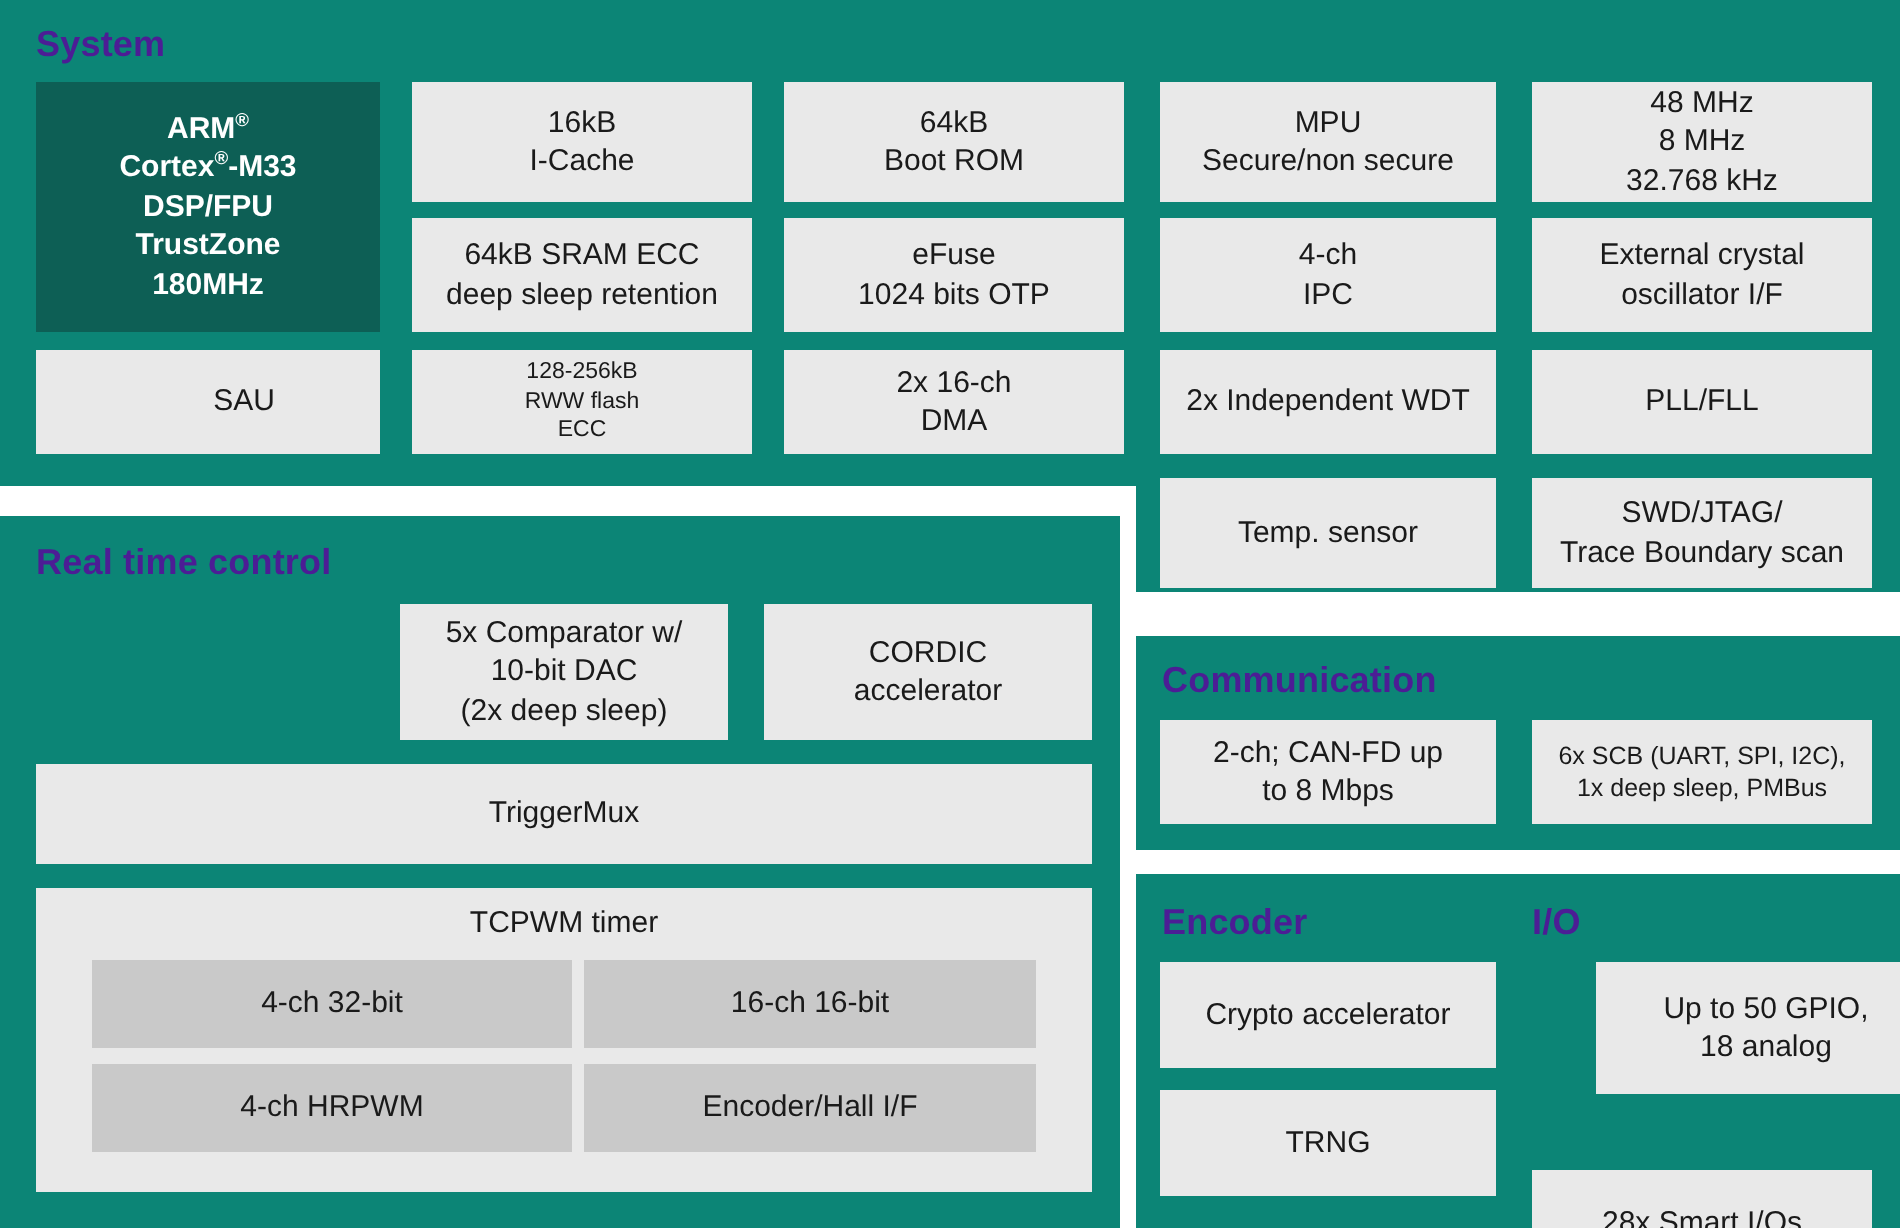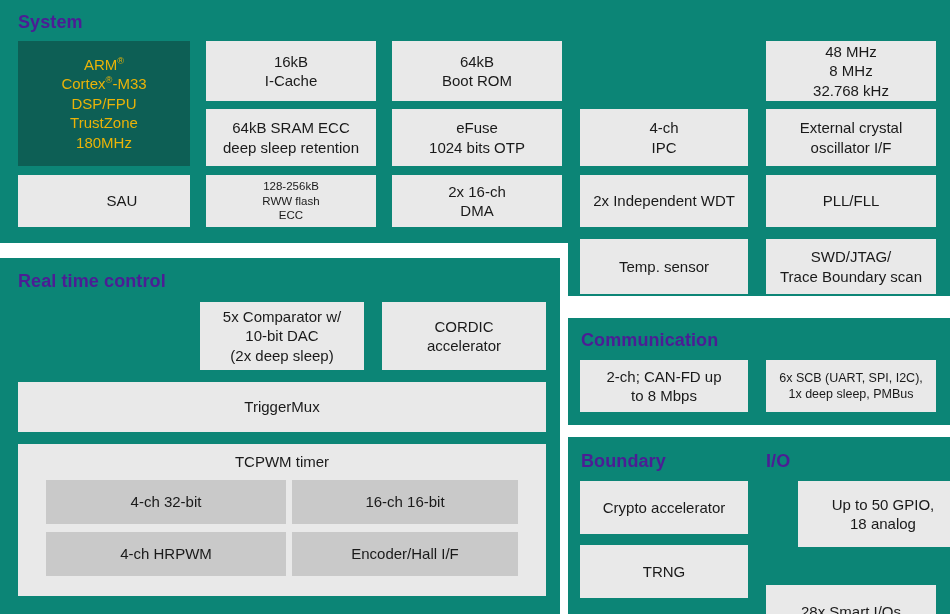--- a/index.html
+++ b/index.html
@@ -44,21 +44,22 @@
     align-items: center;
     justify-content: center;
     text-align: center;
     box-sizing: border-box;
     font-size: 15px;
     line-height: 1.30;
     padding: 2px 4px;
   }
   .blk.dark {
     background: #0d5f55;
-    color: #eab308;
+    color: #ffffff;
+    font-weight: bold;
   }
   .blk.small {
     font-size: 11.5px;
     line-height: 1.28;
   }
   .blk.mid {
     font-size: 12.5px;
     line-height: 1.3;
   }
   .blk.grey {
@@ -105,20 +106,23 @@
       <span>64kB SRAM ECC<br>deep sleep retention</span>
     </div>
 
   <div class="blk" style="left:392px; top:41px; width:170px; height:60px;">
       <span>64kB<br>Boot ROM</span>
     </div>
   <div class="blk" style="left:392px; top:109px; width:170px; height:57px;">
       <span>eFuse<br>1024 bits OTP</span>
     </div>
 
+  <div class="blk" style="left:580px; top:41px; width:168px; height:60px;">
+      <span>MPU<br>Secure/non secure</span>
+    </div>
   <div class="blk" style="left:580px; top:109px; width:168px; height:57px;">
       <span>4-ch<br>IPC</span>
     </div>
 
   <div class="blk" style="left:766px; top:41px; width:170px; height:60px;">
       <span>48 MHz<br>8 MHz<br>32.768 kHz</span>
     </div>
   <div class="blk" style="left:766px; top:109px; width:170px; height:57px;">
       <span>External crystal<br>oscillator I/F</span>
     </div>
@@ -181,21 +185,21 @@
   <div class="panel-title" style="left:581px; top:330px;">Communication</div>
 
   <div class="blk" style="left:580px; top:360px; width:168px; height:52px;">
       <span>2-ch; CAN-FD up<br>to 8 Mbps</span>
     </div>
   <div class="blk mid" style="left:766px; top:360px; width:170px; height:52px;">
       <span>6x SCB (UART, SPI, I2C),<br>1x deep sleep, PMBus</span>
     </div>
 
   <div class="panel" style="left:568px; top:437px; width:382px; height:177px;"></div>
-  <div class="panel-title" style="left:581px; top:451px;">Boundary</div>
+  <div class="panel-title" style="left:581px; top:451px;">Encoder</div>
   <div class="panel-title" style="left:766px; top:451px;">I/O</div>
 
   <div class="blk" style="left:580px; top:481px; width:168px; height:53px;">
       <span>Crypto accelerator</span>
     </div>
   <div class="blk" style="left:580px; top:545px; width:168px; height:53px;">
       <span>TRNG</span>
     </div>
 
   <div class="blk" style="left:766px; top:481px; width:170px; height:66px;margin-left:32px;">

